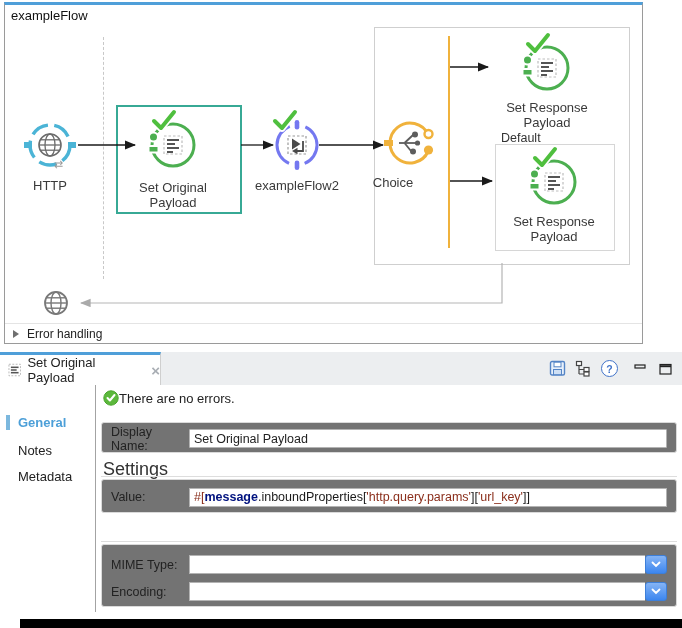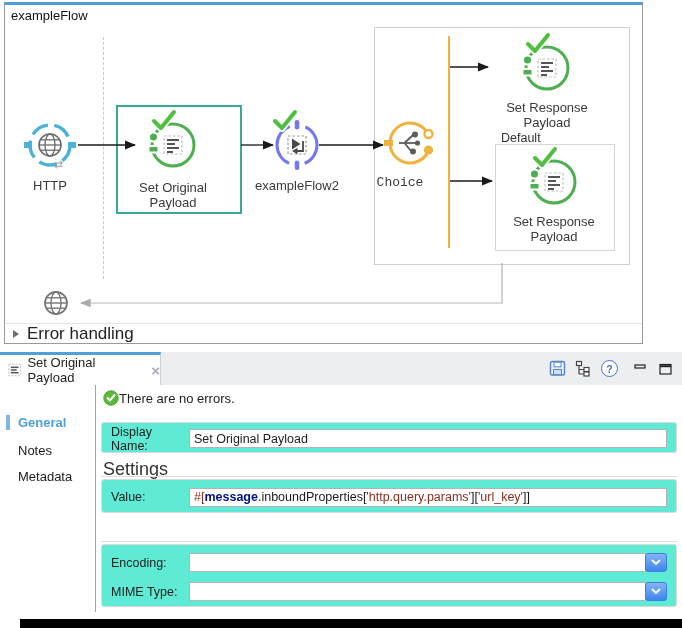--- a/index.html
+++ b/index.html
@@ -14,42 +14,42 @@
   .scope-box{position:absolute;left:369px;top:22px;width:254px;height:236px;border:1px solid #cfcfcf;background:#fff;}
   .default-box{position:absolute;left:490px;top:139px;width:118px;height:105px;border:1px solid #d6d6d6;}
   .default-label{position:absolute;left:496px;top:126px;font-size:12.5px;color:#333;}
   .connectors{position:absolute;left:0;top:0;pointer-events:none;}
   .node{position:absolute;width:62px;height:64px;}
   .node-label{position:absolute;text-align:center;font-size:13px;color:#3a3a3a;line-height:1.12;}
   .globe-return{position:absolute;left:36px;top:283px;}
   .error-strip{position:absolute;left:0;bottom:0;width:100%;height:20px;border-top:1px solid #e4e4e4;
                display:flex;align-items:center;padding-left:8px;box-sizing:border-box;gap:8px;}
   .tri-collapsed{width:0;height:0;border-left:6px solid #6f6f6f;border-top:4px solid transparent;border-bottom:4px solid transparent;}
-  .error-text{font-size:17px;color:#222;}
+  .error-text{font-size:12px;color:#222;}
   
   .tabstrip{position:absolute;left:0;top:352px;width:682px;height:33px;background:#eceef0;}
   .tab{position:absolute;left:0;top:0;width:152px;height:30px;background:#fff;border-top:3px solid #4f9fd9;
        border-right:1px solid #cfcfcf;display:flex;align-items:center;padding-left:8px;gap:6px;box-sizing:content-box;}
   .tab-title{font-size:13px;color:#222;}
   .tab-close{font-size:15px;color:#a9aeb4;font-weight:bold;line-height:1;margin-left:4px;cursor:default;}
   .view-toolbar{position:absolute;right:10px;top:8px;display:flex;align-items:center;}
   .view-toolbar .ic{margin-left:9px;display:flex;align-items:center;}
   .help-badge{width:15px;height:15px;border:1.6px solid #4173c9;border-radius:50%;display:flex;
               align-items:center;justify-content:center;font-size:10.5px;font-weight:bold;color:#4173c9;background:#fff;}
   .ic-min{margin-left:16px!important;}
   .ic-max{margin-left:12px!important;}
   .panel-body{position:absolute;left:0;top:385px;width:682px;height:232px;background:#fff;}
   .side-nav{position:absolute;left:0;top:0;width:95px;height:227px;border-right:1px solid #a3a3a3;background:#fff;}
   .side-item{position:absolute;left:18px;font-size:13px;color:#222;}
   .side-item.active{color:#4c9fd8;font-weight:bold;}
   .active-bar{position:absolute;left:6px;width:4px;height:15px;background:#7cb8de;}
   .panel-main{position:absolute;left:96px;top:0;width:586px;height:232px;}
   .status-row{position:absolute;left:7px;top:5px;display:flex;align-items:center;gap:0;}
   .status-text{font-size:13px;color:#222;}
-  .group-box{position:absolute;left:5px;width:576px;background:#5eead4;border:1px solid #dadada;border-radius:3px;box-sizing:border-box;}
+  .group-box{position:absolute;left:5px;width:576px;background:#737373;border:1px solid #dadada;border-radius:3px;box-sizing:border-box;}
   .form-row{display:flex;align-items:center;padding-left:9px;}
   .form-label{width:78px;font-size:12.5px;color:#222;flex:none;}
   .txt-input{flex:1;margin-right:9px;height:17px;border:1px solid #b3b3b3;background:#fff;font-family:"Liberation Sans",sans-serif;
              font-size:12.5px;color:#222;padding:0 4px;border-radius:1px;}
   .section-head{position:absolute;left:7px;font-size:18px;color:#333;}
   .section-line{position:absolute;left:5px;width:576px;height:0;border-top:1px solid #ddd;}
   .value-box{flex:1;margin-right:9px;height:17px;border:1px solid #b3b3b3;background:#fff;display:flex;align-items:center;
              padding:0 4px;font-size:12.5px;white-space:nowrap;overflow:hidden;}
   .v-plain{color:#1b1b1b;}
   .v-kw{color:#00127f;font-weight:bold;}
@@ -192,21 +192,21 @@
         <g>
           <path d="M12,12 l7,7 L32,3" fill="none" stroke="#fff" stroke-width="7.5" stroke-linecap="round" stroke-linejoin="round"></path>
           <path d="M12,12 l7,7 L32,3" fill="none" stroke="#4fbf3e" stroke-width="4" stroke-linecap="round" stroke-linejoin="round"></path>
         </g>
       </svg>
     </div>
 
     <div class="node-label" style="left:-20px;width:130px;top:174px;">HTTP</div>
     <div class="node-label" style="left:113px;width:110px;top:176px;">Set Original Payload</div>
     <div class="node-label" style="left:222px;width:140px;top:174px;">exampleFlow2</div>
-    <div class="node-label" style="left:330px;width:130px;top:171px;font-family:Liberation Mono, monospace;">Choice</div>
+    <div class="node-label" style="left:323px;width:130px;top:171px;">Choice</div>
     <div class="node-label" style="left:487px;width:110px;top:96px;">Set Response Payload</div>
     <div class="node-label" style="left:494px;width:110px;top:210px;">Set Response Payload</div>
 
     <div class="globe-return">
       <svg width="30" height="30" viewBox="0 0 30 30">
         <circle cx="15" cy="15" r="11" fill="#fff" stroke="#787878" stroke-width="1.8"></circle>
         <ellipse cx="15" cy="15" rx="5" ry="11" fill="none" stroke="#787878" stroke-width="1.4"></ellipse>
         <line x1="5.5" y1="9.8" x2="24.5" y2="9.8" stroke="#787878" stroke-width="1.4"></line>
         <line x1="4" y1="15" x2="26" y2="15" stroke="#787878" stroke-width="1.4"></line>
         <line x1="5.5" y1="20.2" x2="24.5" y2="20.2" stroke="#787878" stroke-width="1.4"></line>
@@ -299,40 +299,40 @@
               <span class="v-str">'http.query.params'</span>
               <span class="v-plain">][</span>
               <span class="v-str">'url_key'</span>
               <span class="v-plain">]]</span>
           </div>
         </div>
       </div>
 
       <div class="section-line" style="top:156px;"></div>
       <div class="group-box" style="top:159px;height:63px;">
+        <div class="form-row" style="margin-top:10px;">
+          <span class="form-label">MIME Type:</span>
+          <div class="combo">
+            <input type="text" value="" style="">
+            <span class="combo-btn">
+              <svg width="12" height="9" viewBox="0 0 12 9">
+                <path d="M2.5,2.5 L6,6 L9.5,2.5" fill="none" stroke="#fff" stroke-width="1.8" stroke-linecap="round"></path>
+              </svg>
+            </span>
+          </div>
+        </div>
         <div class="form-row" style="margin-top:8px;">
           <span class="form-label">Encoding:</span>
           <div class="combo">
             <input type="text" value="" style="">
             <span class="combo-btn">
               <svg width="12" height="9" viewBox="0 0 12 9">
                 <path d="M2.5,2.5 L6,6 L9.5,2.5" fill="none" stroke="#fff" stroke-width="1.8" stroke-linecap="round"></path>
               </svg>
             </span>
           </div>
         </div>
-        <div class="form-row" style="margin-top:10px;">
-          <span class="form-label">MIME Type:</span>
-          <div class="combo">
-            <input type="text" value="" style="">
-            <span class="combo-btn">
-              <svg width="12" height="9" viewBox="0 0 12 9">
-                <path d="M2.5,2.5 L6,6 L9.5,2.5" fill="none" stroke="#fff" stroke-width="1.8" stroke-linecap="round"></path>
-              </svg>
-            </span>
-          </div>
-        </div>
       </div>
     </div>
   </div>
 
   <div class="black-bar"></div>
 </div>
 
 </body></html>

